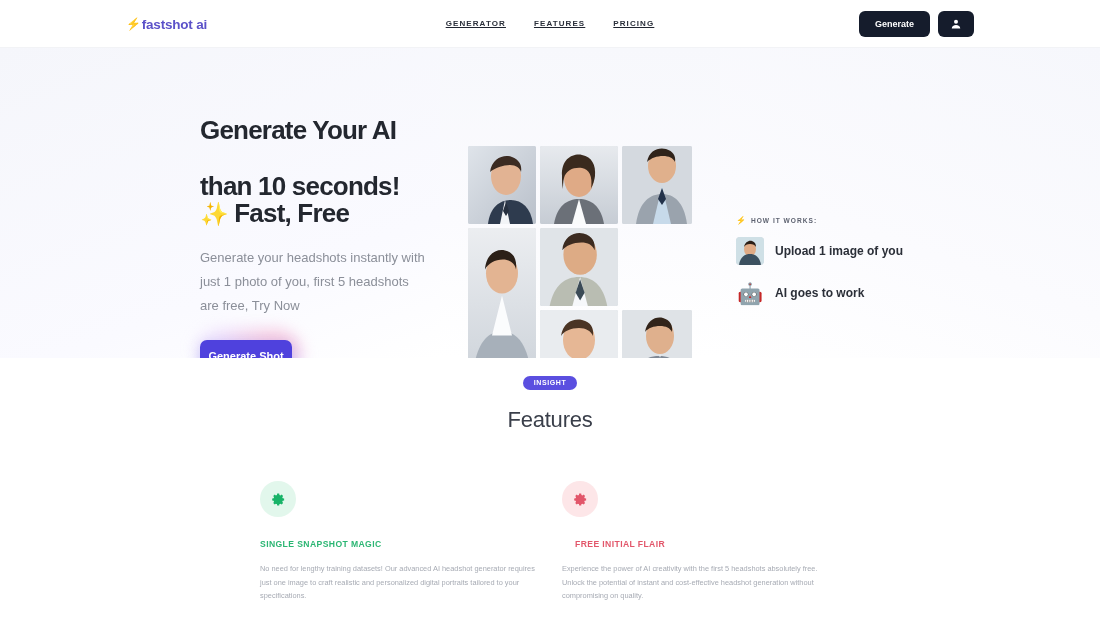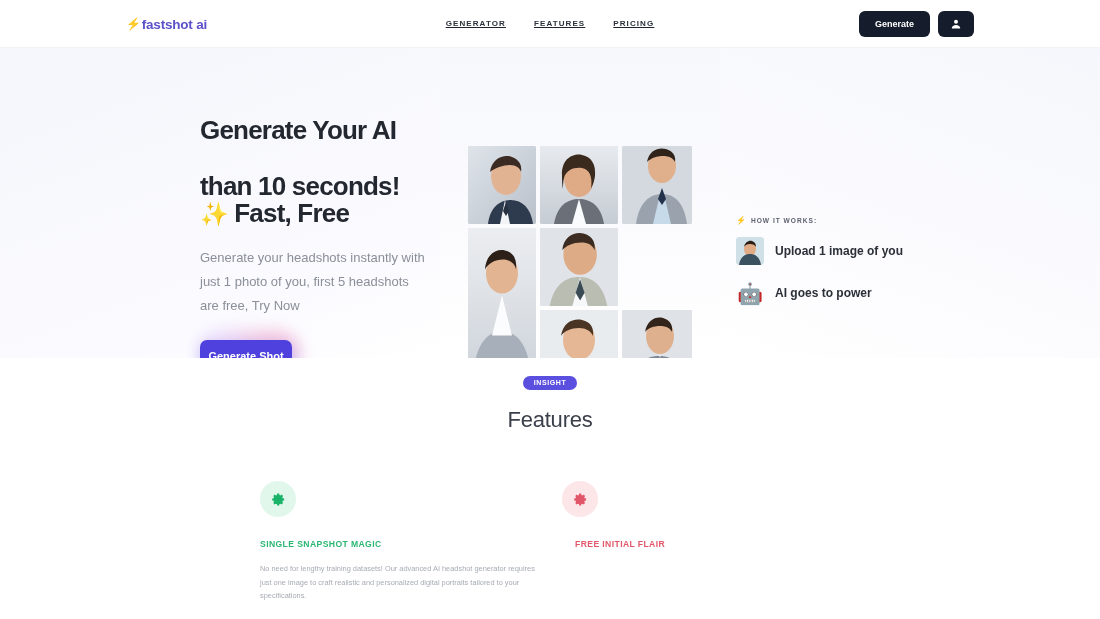--- a/index.html
+++ b/index.html
@@ -324,21 +324,21 @@
             <ellipse cx="14" cy="12" rx="6" ry="7.5" fill="#e0ab85"></ellipse>
             <path d="M8 10c1-5 5-7 8-6 3 1 4 3 4 6-1-2-3-3-6-3s-5 1-6 3z" fill="#2b1f16"></path>
             <path d="M3 28c1-8 6-11 11-11s10 3 11 11z" fill="#3c5160"></path>
           </svg>
         </div>
         <div class="hiw-label">Upload 1 image of you</div>
       </div>
 
       <div class="hiw-step">
         <div class="hiw-robot">🤖</div>
-        <div class="hiw-label">AI goes to power</div>
+        <div class="hiw-label">AI goes to work</div>
       </div>
 
     </div>
 
   </div>
 </section>
 
 <section class="features">
   <div class="badge-wrap">
     <span class="badge">INSIGHT</span>
@@ -360,16 +360,17 @@
     </div>
 
     <div class="card">
       <div class="icon-circle ic-red">
         <svg viewBox="0 0 24 24" fill="#e2566a">
           <path d="M12 8.2a3.8 3.8 0 100 7.6 3.8 3.8 0 000-7.6zm0 5.6a1.8 1.8 0 110-3.6 1.8 1.8 0 010 3.6z"></path>
           <path d="M21 13.6v-3.2l-2.3-.4a7 7 0 00-.7-1.7l1.3-1.9-2.2-2.3-1.9 1.3a7 7 0 00-1.7-.7L13.1 2.4H9.9l-.4 2.3a7 7 0 00-1.7.7L5.9 4.1 3.6 6.4l1.3 1.9a7 7 0 00-.7 1.7l-2.3.4v3.2l2.3.4c.2.6.4 1.2.7 1.7l-1.3 1.9 2.3 2.3 1.9-1.3c.5.3 1.1.5 1.7.7l.4 2.3h3.2l.4-2.3c.6-.2 1.2-.4 1.7-.7l1.9 1.3 2.2-2.3-1.3-1.9c.3-.5.5-1.1.7-1.7l2.3-.4z"></path>
         </svg>
       </div>
       <div class="card-title t-red">FREE INITIAL FLAIR</div>
+      <div class="card-body">Experience the power of AI creativity with the first 5 headshots absolutely free. Unlock the potential of instant and cost-effective headshot generation without compromising on quality.</div>
     </div>
 
   </div>
 </section>
 
 </body></html>

